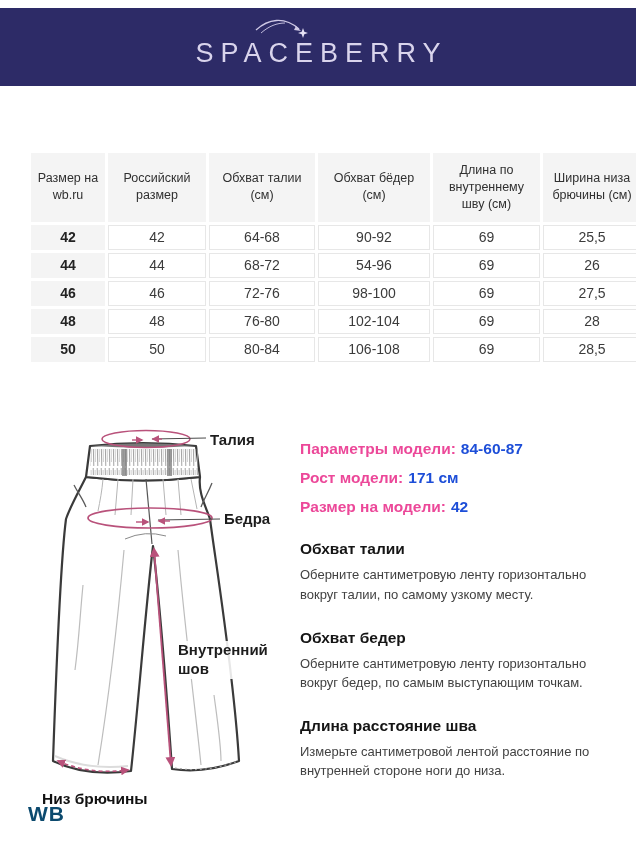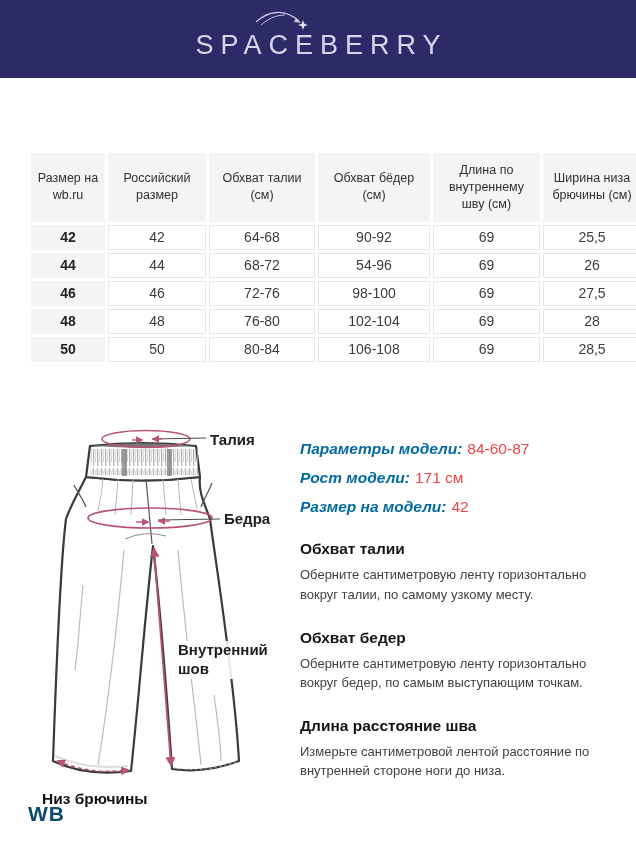--- a/index.html
+++ b/index.html
@@ -1,20 +1,20 @@
 <!DOCTYPE html>
 <html><head>
 <meta charset="utf-8">
 <style>
   html,body{margin:0;padding:0;background:#ffffff;}
   .page{position:relative;width:636px;height:848px;background:#ffffff;overflow:hidden;
         font-family:"Liberation Sans",sans-serif;}
 
   
-  .brand-bar{position:absolute;left:0;top:0;width:636px;height:78px;background:#2d2b67;}
+  .brand-bar{position:absolute;left:0;top:8px;width:636px;height:78px;background:#2d2b67;}
   .brand-logo{position:absolute;left:0;top:0;width:636px;height:78px;display:flex;
               align-items:center;justify-content:center;}
   .brand-text{color:#d9d4ec;font-size:27px;font-weight:400;letter-spacing:7px;
               padding-top:12px;padding-left:7px;}
   .comet{position:absolute;left:252px;top:6px;}
 
   
   .size-table-wrap{position:absolute;left:28px;top:150px;width:580px;}
   table.size-table{border-collapse:separate;border-spacing:3px;width:580px;table-layout:fixed;}
   table.size-table th{background:#f4f4f4;font-size:12.5px;font-weight:500;color:#303030;
@@ -26,22 +26,22 @@
   .c1{width:66px}.c2{width:90px}.c3{width:98px}.c4{width:104px}.c5{width:99px}.c6{width:90px}
 
   
   .diagram{position:absolute;left:28px;top:415px;width:270px;height:420px;}
   .diag-label{font-family:"Liberation Sans",sans-serif;font-size:15px;font-weight:600;fill:#1d1d1d;}
   .hem-label{font-family:"Liberation Sans",sans-serif;font-size:15.5px;font-weight:600;fill:#111;}
 
   
   .info-col{position:absolute;left:300px;top:440px;width:322px;}
   .model-line{font-size:15.5px;color:#222;margin-bottom:11px;line-height:1.15;}
-  .model-line .b{font-weight:700;color:#0369a1;font-style:italic;}
-  .model-line .v{margin-left:5px;font-weight:400;color:#ef4444;}
+  .model-line .b{font-weight:700;color:#ec4899;}
+  .model-line .v{margin-left:5px;font-weight:700;color:#1d4ed8;}
   .guide-section{margin-top:25px;}
   .guide-title{font-size:15.5px;font-weight:700;color:#151515;margin-bottom:7px;}
   .guide-text{font-size:13px;color:#424242;line-height:1.47;}
 
   
   .watermark{position:absolute;left:28px;top:802px;font-size:21px;font-weight:700;
              color:#0c4a6e;letter-spacing:1px;}
 </style>
 </head>
 <body>

